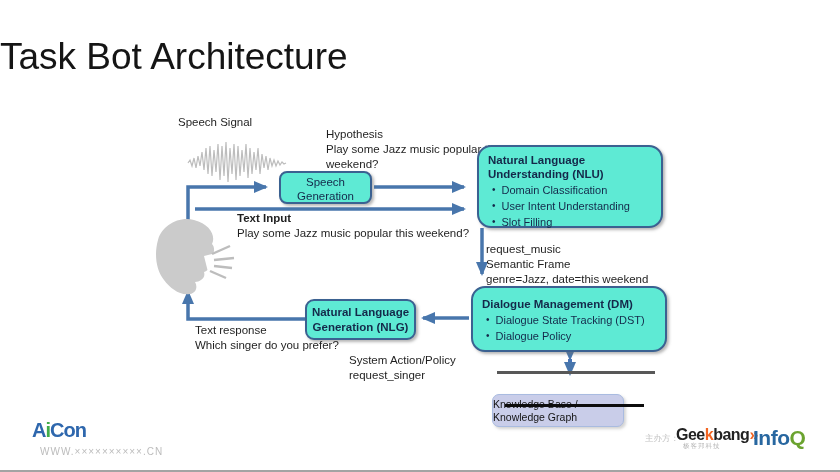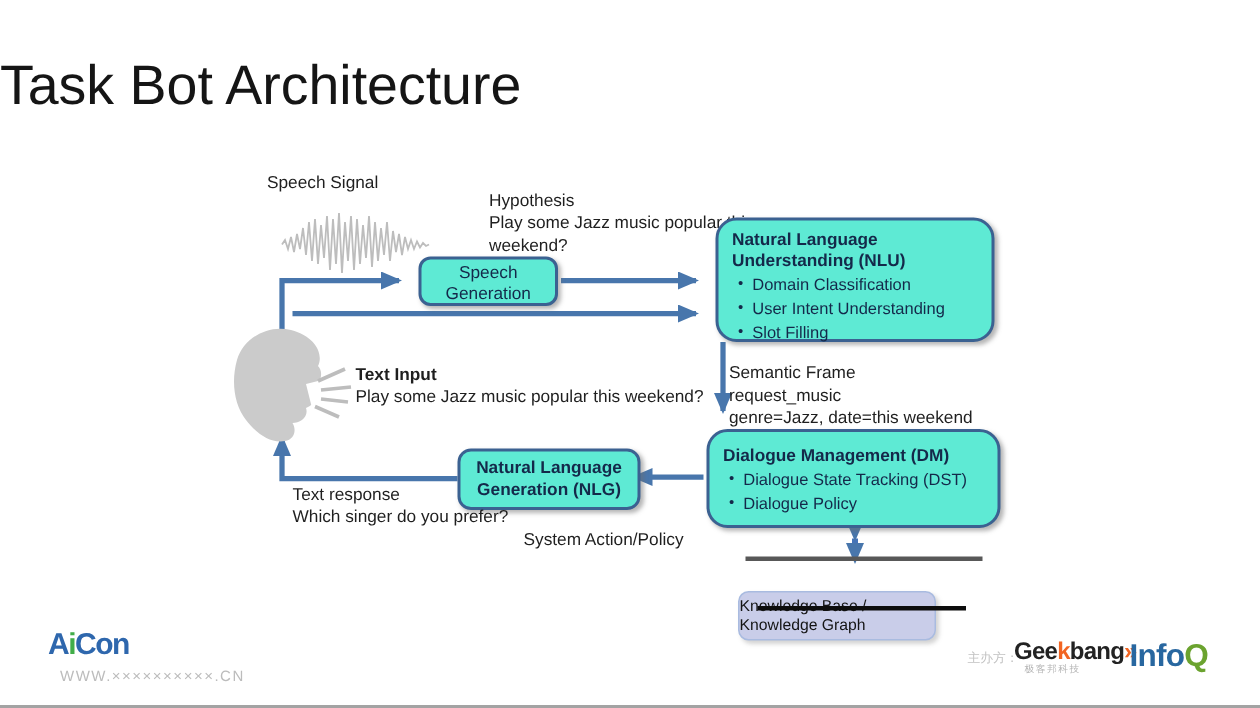--- a/index.html
+++ b/index.html
@@ -8,21 +8,21 @@
          border-bottom:2px solid #a3a3a3;}
   .title{position:absolute;top:36px;left:0;right:0;text-align:left;
          font-size:37px;color:#151515;}
   .lbl{position:absolute;font-size:11.5px;line-height:15px;color:#1f1f1f;white-space:nowrap;}
   .bluebox{position:absolute;background:#5eead4;border:2px solid #3b6191;
            box-shadow:2px 2px 3px rgba(110,110,110,.5);color:#14294a;box-sizing:border-box;}
   .sr-box{left:279px;top:171px;width:93px;height:33px;border-radius:8px;
           text-align:center;font-size:11.5px;line-height:14px;padding-top:2px;}
   .nlu-box{left:477px;top:145px;width:186px;height:83px;border-radius:14px;padding:6px 6px 0 9px;}
   .dm-box{left:471px;top:286px;width:196px;height:66px;border-radius:14px;padding:9px 6px 0 9px;}
-  .nlg-box{left:305px;top:299px;width:122px;height:41px;border-radius:9px;text-align:center;
+  .nlg-box{left:305px;top:299px;width:111px;height:41px;border-radius:9px;text-align:center;
            font-weight:bold;font-size:11.5px;line-height:15px;padding-top:4px;}
   .box-title{font-weight:bold;font-size:11.5px;line-height:14px;}
   .bullet-row{display:flex;gap:6px;font-size:11px;line-height:14px;margin-top:2px;padding-left:4px;}
   .bullet-row .blt{font-size:10px;}
   .kb-box{position:absolute;left:492px;top:379px;width:132px;height:33px;background:#c9cde9;
           border:1.6px solid #a9bbe0;border-radius:7px;text-align:left;font-size:10.5px;
           line-height:13px;color:#141414;padding-top:3px;box-sizing:border-box;
           box-shadow:2px 2px 3px rgba(130,130,130,.35);margin-top:15px;}
   .kb-topline{position:absolute;left:497px;top:371px;width:158px;height:3px;background:#585858;}
   .kb-underline{position:absolute;left:505px;top:404px;width:139px;height:2.5px;background:#0d0d0d;}
@@ -87,21 +87,21 @@
     <div>Hypothesis</div>
     <div>Play some Jazz music popular this</div>
     <div>weekend?</div>
   </div>
 
   <div class="bluebox sr-box">
     <div>Speech</div>
     <div>Generation</div>
   </div>
 
-  <div class="lbl" style="left:237px;top:211px;margin-top:32px;">
+  <div class="lbl" style="left:237px;top:211px;">
     <div style="font-weight:bold;">Text Input</div>
     <div>Play some Jazz music popular this weekend?</div>
   </div>
 
   <div class="bluebox nlu-box">
     <div class="box-title">Natural Language Understanding (NLU)</div>
     <div class="bullet-row">
       <span class="blt">•</span>
       <span>Domain Classification</span>
       </div>
@@ -109,22 +109,22 @@
       <span class="blt">•</span>
       <span>User Intent Understanding</span>
       </div>
     <div class="bullet-row">
       <span class="blt">•</span>
       <span>Slot Filling</span>
       </div>
   </div>
 
   <div class="lbl" style="left:486px;top:242px;">
+    <div>request_music</div>
     <div>Semantic Frame</div>
-    <div>request_music</div>
     <div>genre=Jazz, date=this weekend</div>
   </div>
 
   <div class="bluebox dm-box">
     <div class="box-title">Dialogue Management (DM)</div>
     <div class="bullet-row">
       <span class="blt">•</span>
       <span>Dialogue State Tracking (DST)</span>
       </div>
     <div class="bullet-row">
@@ -138,20 +138,21 @@
     <div>Generation (NLG)</div>
   </div>
 
   <div class="lbl" style="left:195px;top:323px;">
     <div>Text response</div>
     <div>Which singer do you prefer?</div>
   </div>
 
   <div class="lbl" style="left:349px;top:353px;">
     <div>System Action/Policy</div>
+    <div>request_singer</div>
   </div>
 
   <div class="kb-topline"></div>
   <div class="kb-box">
     <div>Knowledge Base /</div>
     <div>Knowledge Graph</div>
   </div>
   <div class="kb-underline"></div>
 
   <div class="aicon">

